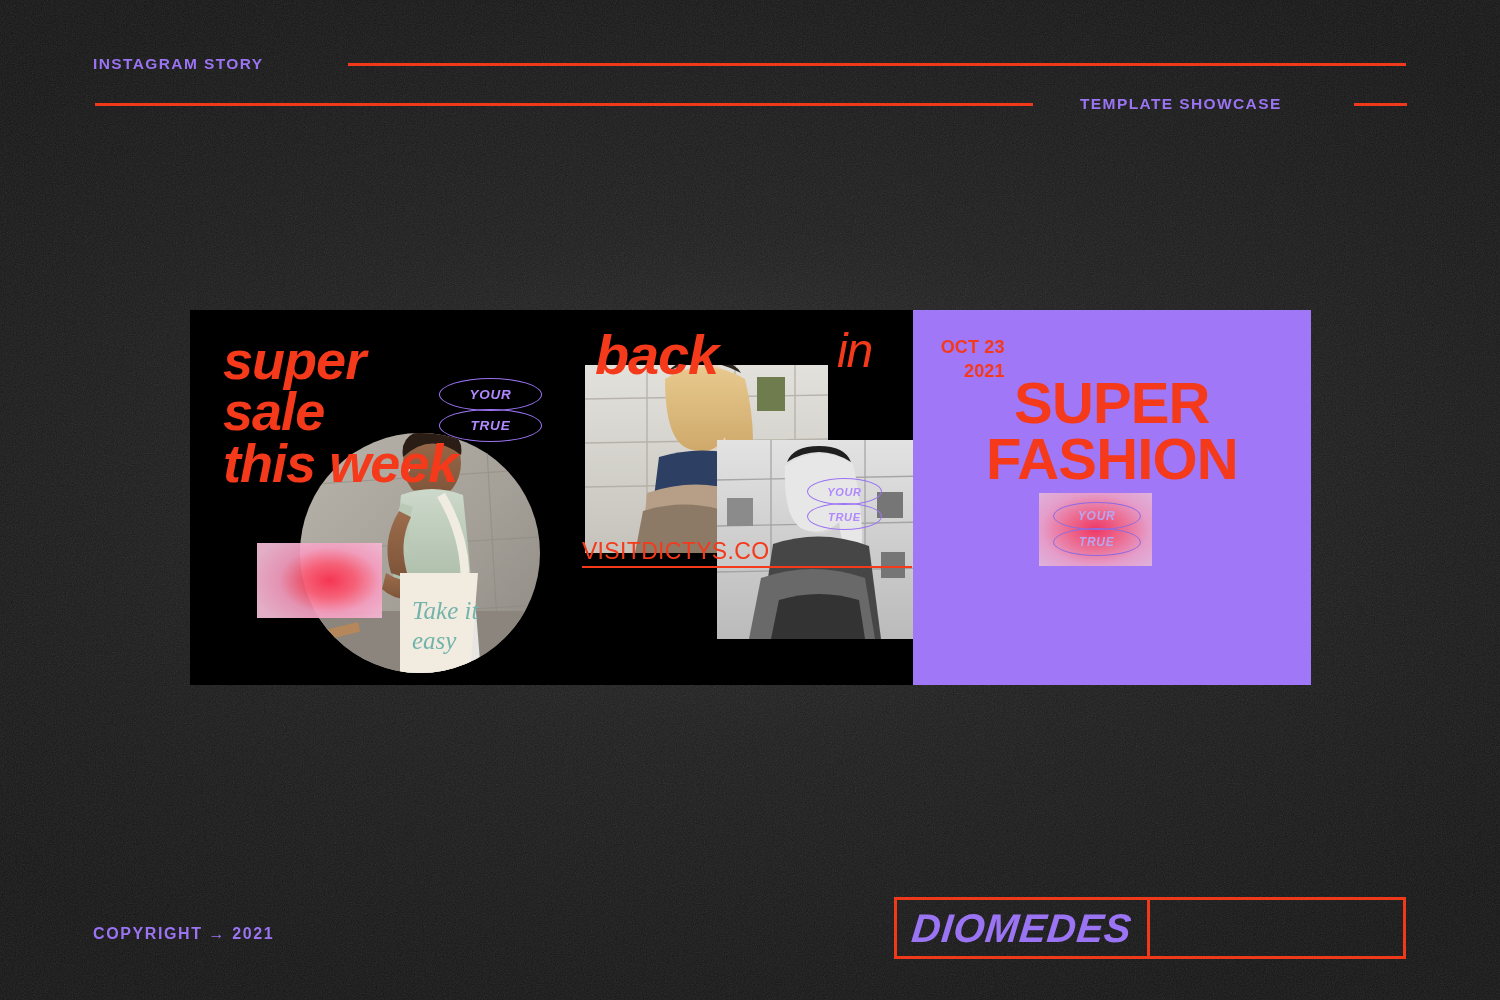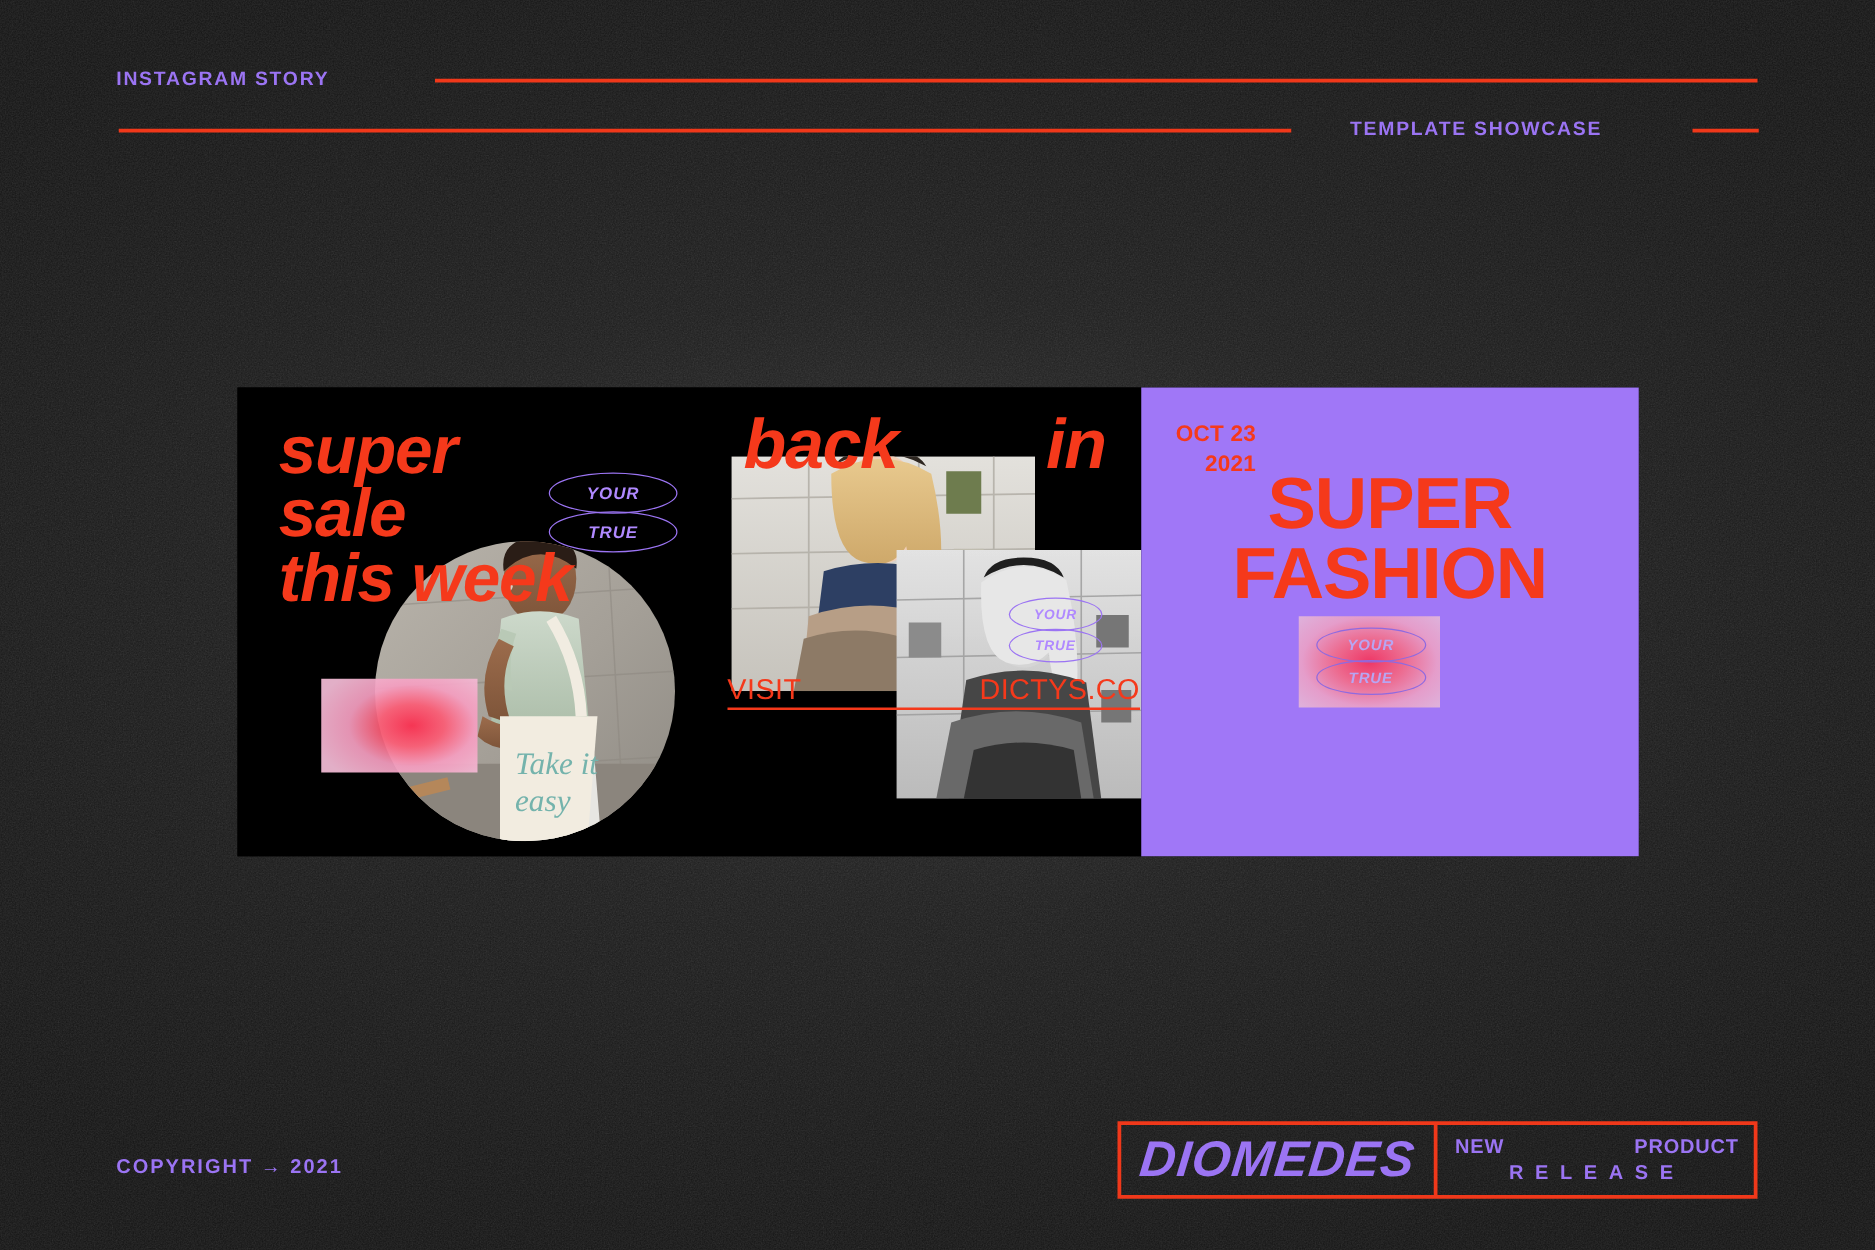--- a/index.html
+++ b/index.html
@@ -111,28 +111,28 @@
   #panel-mid{position:relative;width:351px;height:100%;background:#000;overflow:hidden;}
   #photo-a{position:absolute;left:10px;top:55px;width:243px;height:188px;overflow:hidden;}
   #photo-b{position:absolute;left:142px;top:130px;width:209px;height:199px;overflow:hidden;}
   #back-word{
     position:absolute;left:20px;top:17px;
     color:#f5391b;font-weight:bold;font-style:italic;font-size:56px;
     letter-spacing:-.02em;line-height:1;
   }
   #in-word{
     position:absolute;left:262px;top:17px;
-    color:#f5391b;font-weight:bold;font-style:italic;font-size:56px;
+    color:#f5391b;font-weight:normal;font-style:italic;font-size:48px;
     letter-spacing:-.02em;line-height:1;
   }
   #badges-mid{position:absolute;left:232px;top:168px;}
   #badges-mid .badge{width:73px;height:25px;font-size:11px;border-color:#9b74f3;color:#b089ff;}
   #visit-row{
     position:absolute;left:7px;top:228px;width:330px;
-    display:flex;justify-content:space-between;align-items:baseline;
+    display:flex;align-items:baseline;
     color:#f5391b;font-size:23px;letter-spacing:.015em;
   }
   #visit-rule{position:absolute;left:7px;top:256px;width:330px;height:2px;background:#f5391b;}
   #stock-word{
     position:absolute;left:20px;top:275px;
     color:#9b74f3;font-weight:bold;font-style:italic;font-size:72px;
     letter-spacing:-.03em;line-height:1;
   }
 
   
@@ -373,22 +373,15 @@
 
     </div>
   </div>
 
   <div id="copyright">COPYRIGHT  →   2021</div>
 
   <div id="brand-box">
     <div id="brand-logo-cell">
       <div id="brand-logo">DIOMEDES</div>
     </div>
-    <div id="brand-text-cell">
-      <div id="brand-row-top">
-        <span>NEW</span>
-        <span>PRODUCT</span>
-      </div>
-      <div id="brand-row-bottom">RELEASE</div>
-    </div>
   </div>
 
 </div>
 
 </body></html>

